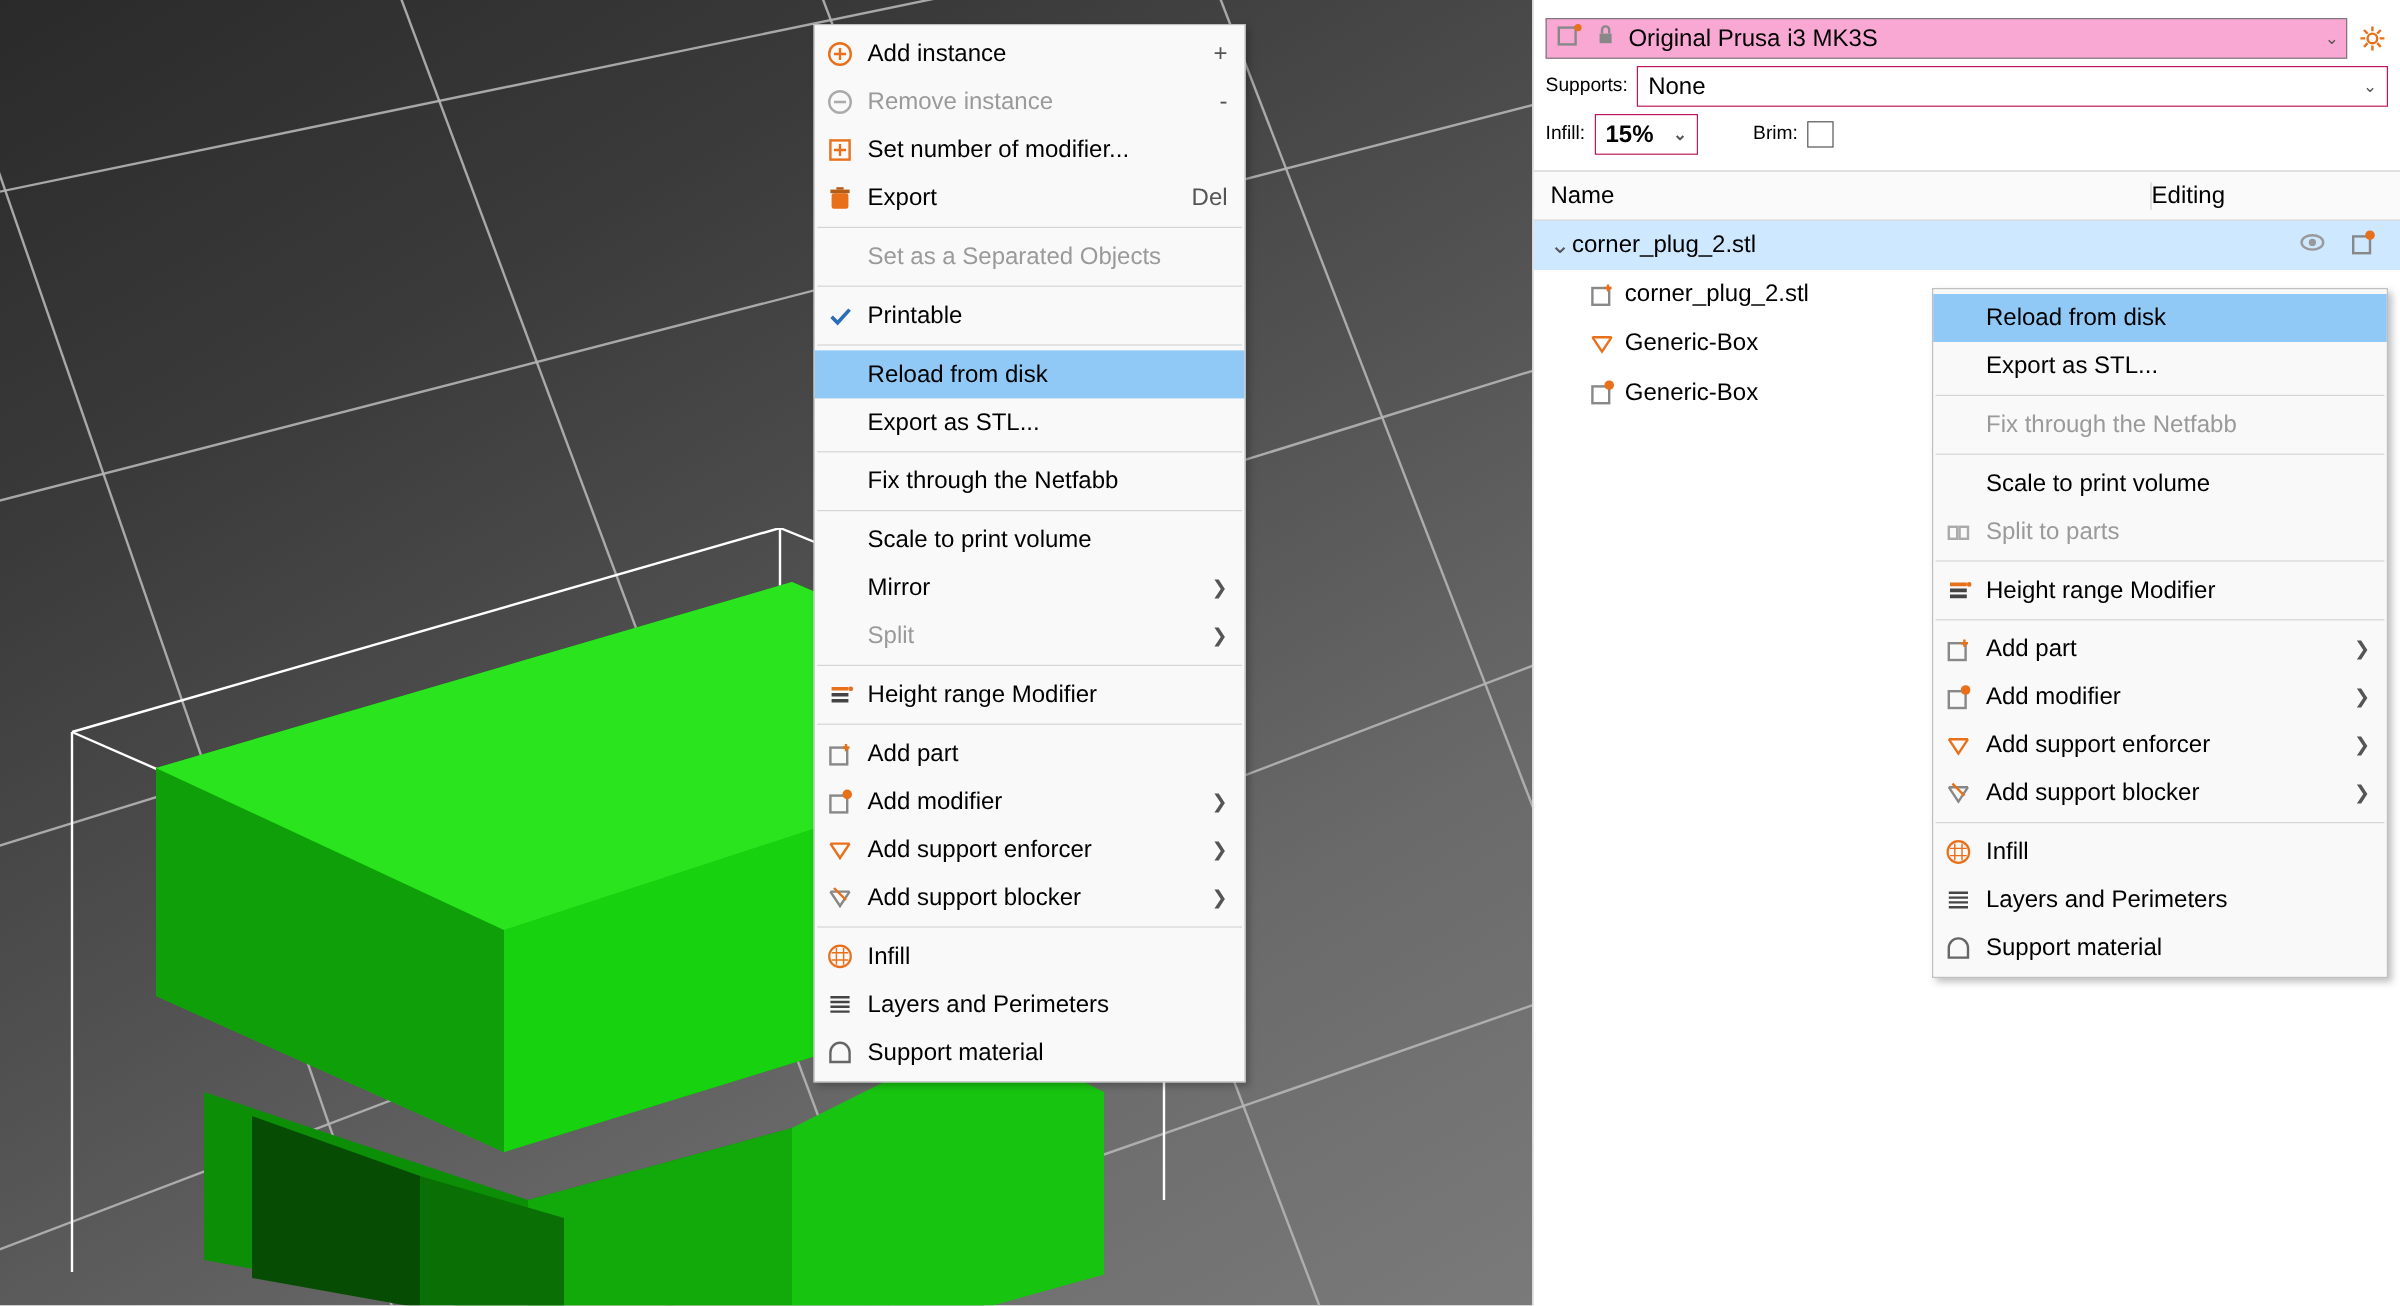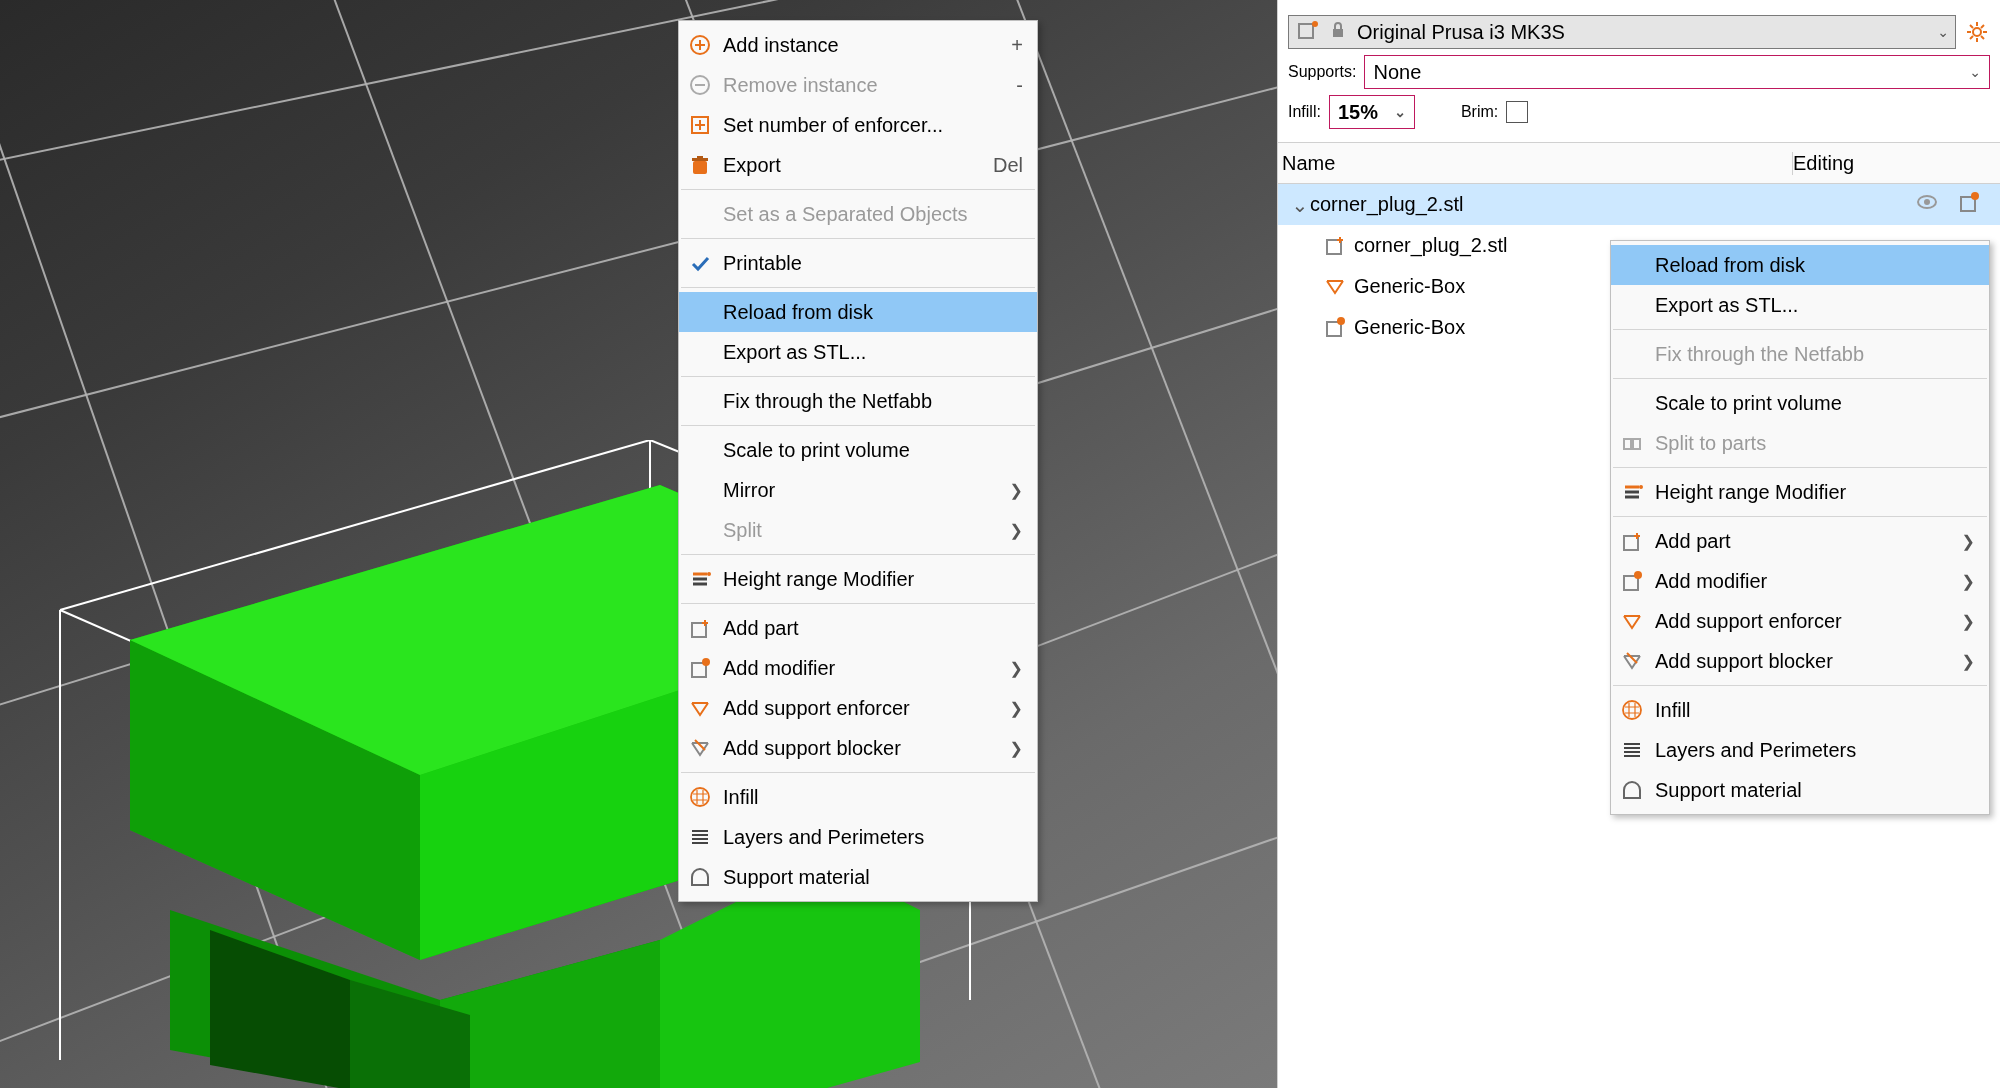--- a/index.html
+++ b/index.html
@@ -22,39 +22,39 @@
 
   
   .right-panel {
     position: absolute; left: 1277px; top: 0; width: 723px; height: 1088px;
     background: #fff; border-left: 1px solid #d0d0d0; font-size: 20px;
   }
   .panel-row { display:flex; align-items:center; gap:8px; padding:3px 10px; }
   .label { font-size:16px; }
   .printer-select {
     flex:1; height:34px; border:1px solid #7a7a7a; display:flex; align-items:center;
-    padding:0 6px 0 8px; gap:8px; background:#e5e5e5;
+    padding:0 6px 0 8px; gap:8px; background:#f9a8d4;
   }
   .gear-btn { width:26px; height:26px; display:flex; align-items:center; justify-content:center; }
   .dropdown-caret { margin-left:auto; font-size:14px; color:#555; }
   .supports-select, .infill-select {
     height:34px; border:1px solid #be185d; display:flex; align-items:center;
     padding:0 8px; background:#fff;gap:15px;
   }
   .supports-select { flex:1; }
   .infill-select { width:86px;font-weight:bold; }
   .brim-check { width:22px; height:22px; border:1px solid #555; display:inline-block; }
 
   
   .list-header {
     display:flex; height:42px; align-items:center; border:1px solid #d0d0d0;
     border-left:none; border-right:none; margin-top:10px; font-size:20px;
     background:#fafafa;
   }
-  .list-header .col-name { flex:1; padding-left:4px; }
+  .list-header .col-name { flex:1; padding-left:14px; }
   .list-header .col-edit { width:208px; text-align:left; border-left:1px solid #d0d0d0; }
 
   
   .tree { font-size:20px; }
   .tree-row { display:flex; align-items:center; height:41px; padding-left:12px; }
   .tree-row.selected { background:#cde8ff; }
   .tree-row .caret { width:20px; text-align:center; color:#555; }
   .tree-row .ticon { width:24px; height:24px; margin:0 6px; }
   .tree-row .spacer { width:28px; }
   .eye { margin-left:auto; margin-right:20px; color:#888; font-size:20px; }
@@ -241,21 +241,21 @@
       </span>
     <span class="mtext">Remove instance</span>
     <span class="mshort">-</span>
   </div>
   <div class="ctx-item">
     <span class="micon">
         <svg class="ic">
           <use href="#i-setnum"></use>
         </svg>
       </span>
-    <span class="mtext">Set number of enforcer...</span>
+    <span class="mtext">Set number of modifier...</span>
   </div>
   <div class="ctx-item">
     <span class="micon">
         <svg class="ic">
           <use href="#i-delete"></use>
         </svg>
       </span>
     <span class="mtext">Export</span>
     <span class="mshort">Del</span>
   </div>

